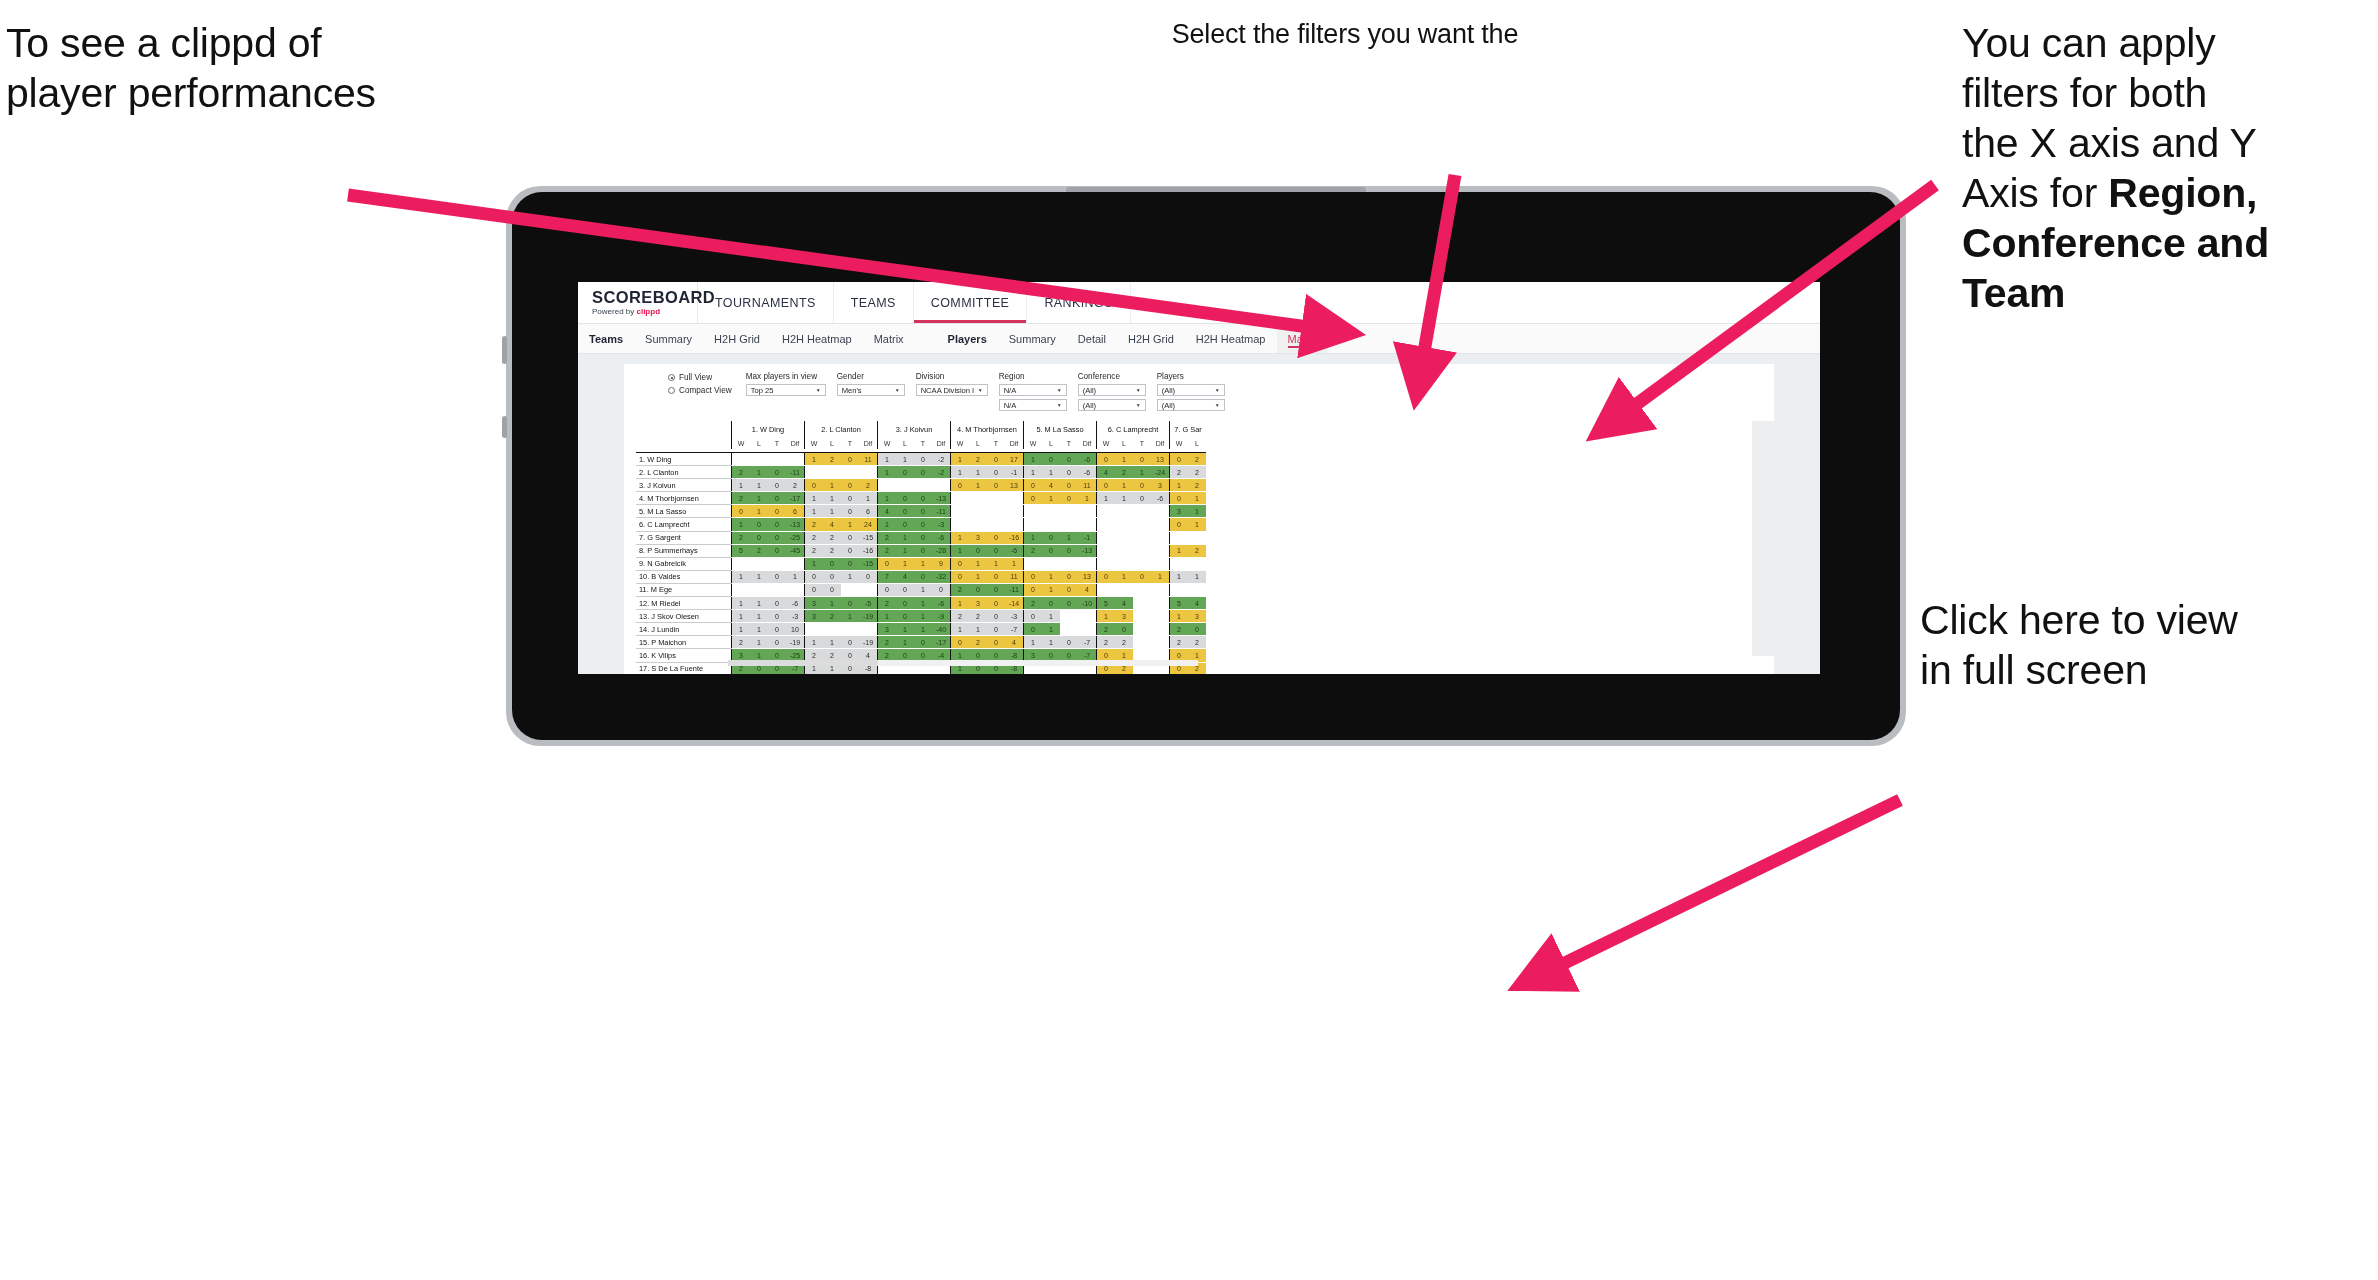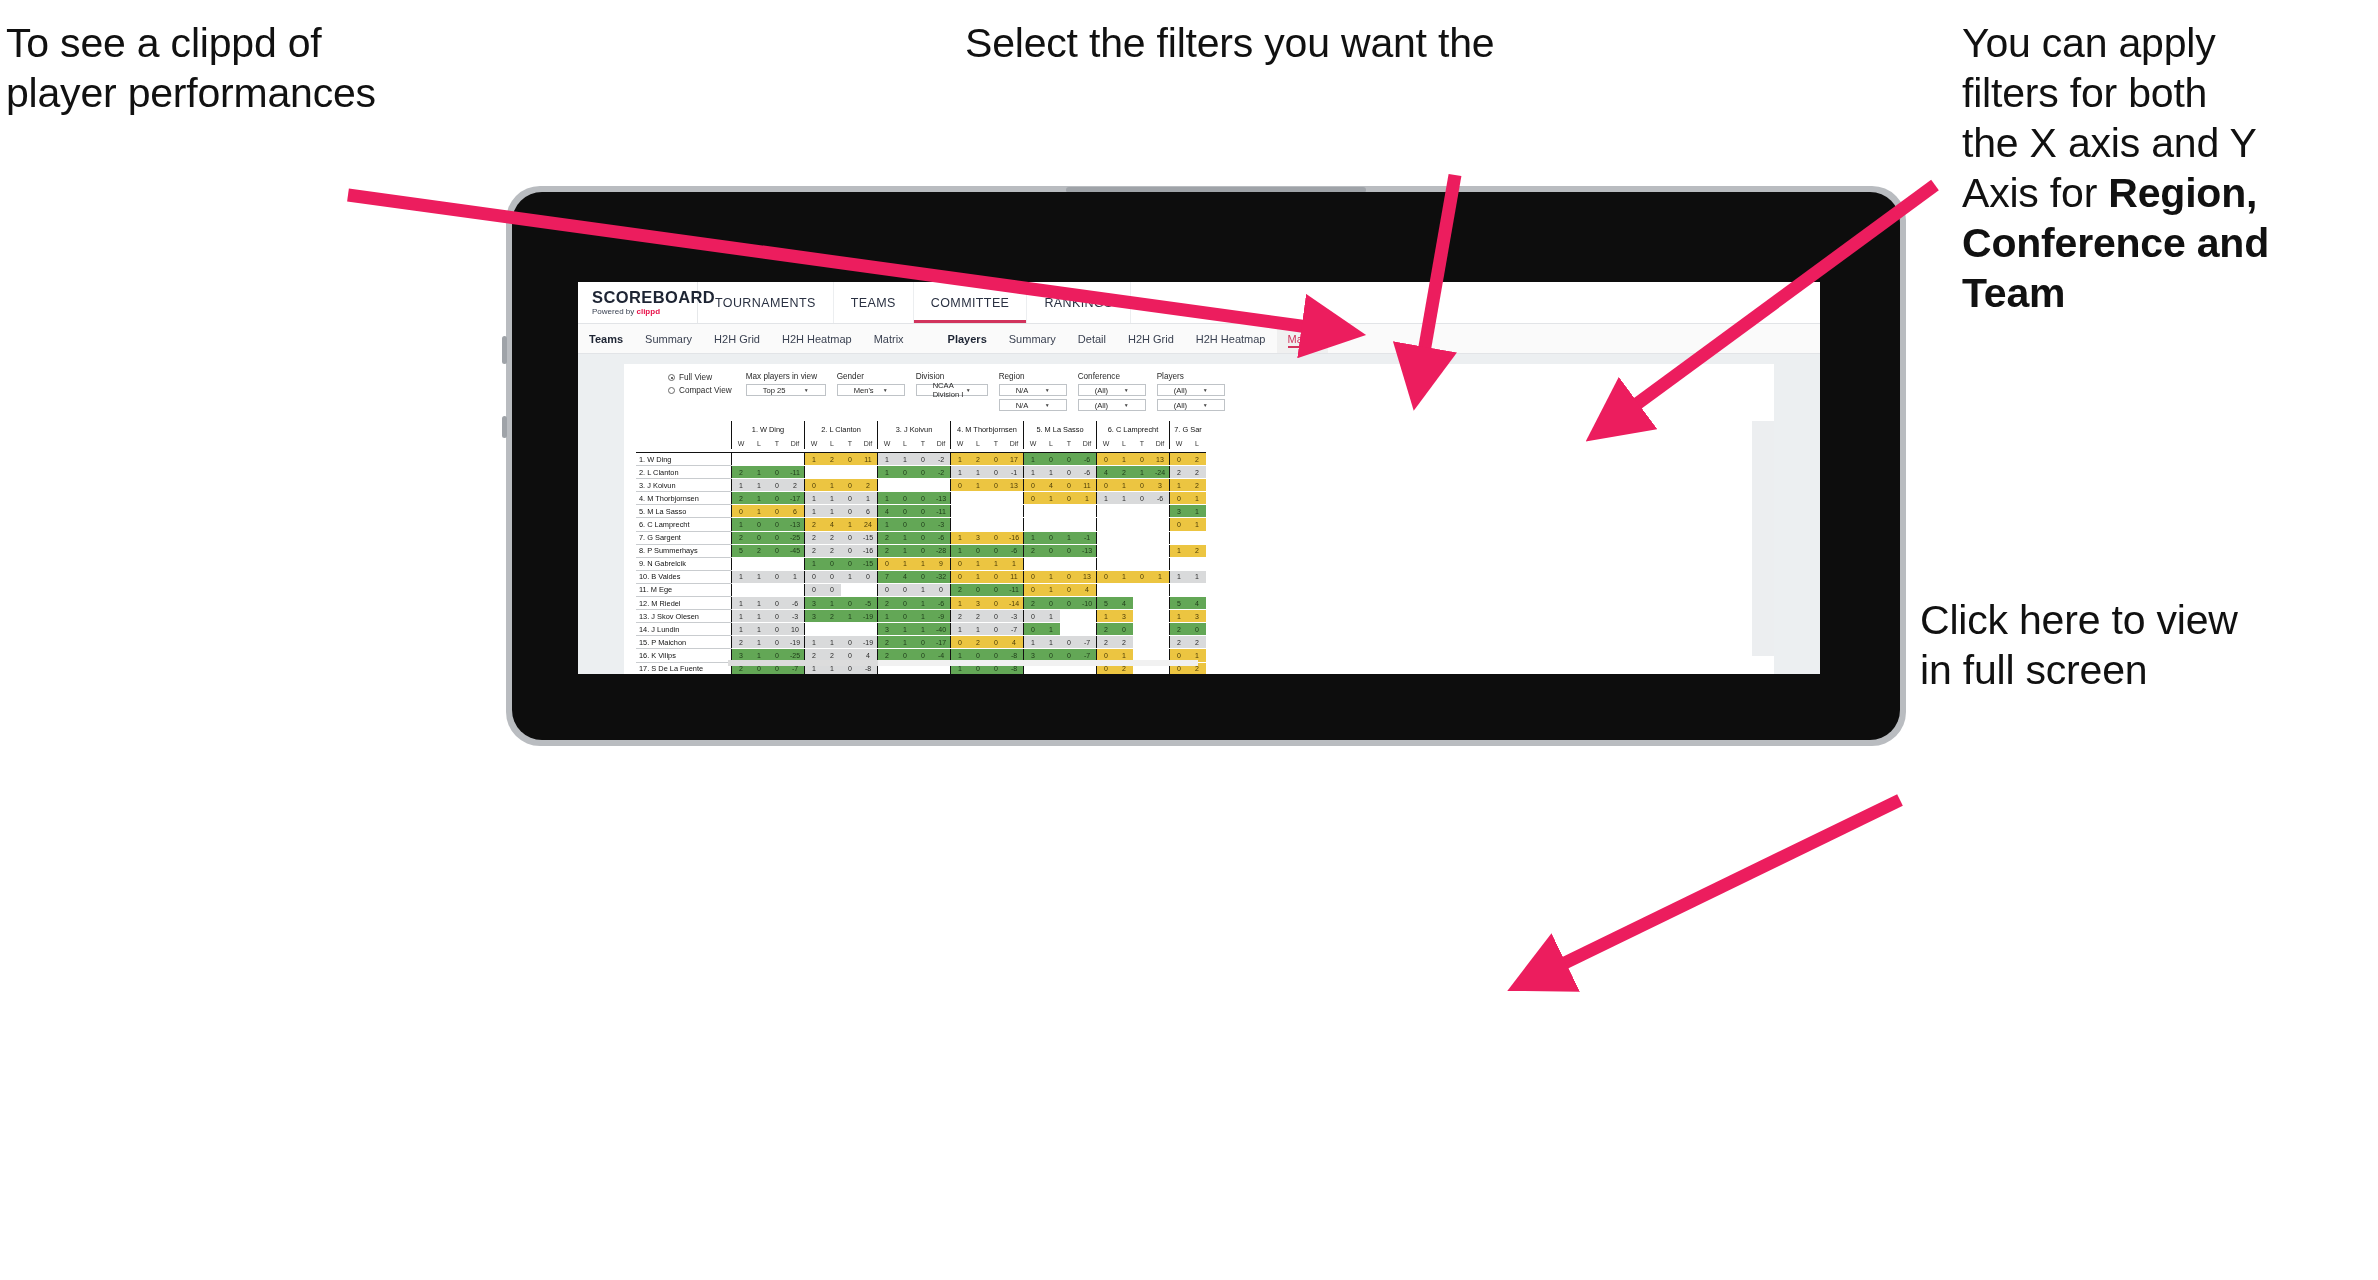--- a/index.html
+++ b/index.html
@@ -5,21 +5,21 @@
   html,body{margin:0;padding:0;}
   body{
     width:2378px;height:1280px;background:#ffffff;
     font-family:"Liberation Sans",sans-serif;
     position:relative;overflow:hidden;
   }
   
   .anno{position:absolute;color:#111111;line-height:1.22;letter-spacing:-0.2px;}
   .anno b{font-weight:bold;}
   #anno-tl{left:6px;top:18px;width:540px;font-size:41px;}
-  #anno-tm{left:965px;top:18px;width:760px;font-size:41px;text-align:left;}
+  #anno-tm{left:965px;top:18px;width:760px;font-size:27px;text-align:center;}
   #anno-tr{left:1962px;top:18px;width:420px;font-size:41px;}
   #anno-br{left:1920px;top:595px;width:470px;font-size:41px;}
 
   
   #arrows{position:absolute;left:0;top:0;width:2378px;height:1280px;pointer-events:none;z-index:40;}
 
   
   #tablet{position:absolute;left:506px;top:186px;width:1400px;height:560px;}
   .tab-outer{position:absolute;left:0;top:0;width:1400px;height:560px;background:#b9bcc0;border-radius:34px;}
   .tab-bezel{position:absolute;left:6px;top:6px;width:1388px;height:548px;background:#0d0d0d;border-radius:30px;}
@@ -47,21 +47,21 @@
   .sub-item.active::after{content:"";position:absolute;left:11px;right:11px;bottom:5px;height:2px;background:#d1335c;}
 
   
   .viz-wrap{background:#eceff1;padding:10px 46px 0 46px;box-sizing:border-box;height:322px;}
   .viz{background:#ffffff;height:312px;box-sizing:border-box;position:relative;overflow:hidden;}
 
   
   .filters{display:flex;align-items:flex-start;padding:8px 0 0 12px;font-size:8px;color:#2b2b2b;}
   .fcol{margin-right:11px;}
   .flabel{font-size:8.2px;color:#2b2b2b;margin-bottom:2px;height:10px;}
-  .fsel{border:1px solid #bfc3c7;background:#fff;height:12px;display:flex;align-items:center;justify-content:space-between;padding:0 16px;font-size:7.6px;color:#1f1f1f;box-sizing:border-box;margin-bottom:3px;cursor:pointer;}
+  .fsel{border:1px solid #bfc3c7;background:#fff;height:12px;display:flex;align-items:center;justify-content:space-between;padding:0 4px;font-size:7.6px;color:#1f1f1f;box-sizing:border-box;margin-bottom:3px;cursor:pointer;}
   .fsel .caret{font-size:5px;color:#444;}
   .radios{display:flex;flex-direction:column;justify-content:flex-start;margin-right:14px;padding-top:1px;}
   .radio{display:flex;align-items:center;font-size:8.2px;color:#2b2b2b;margin-bottom:4px;cursor:pointer;padding-left:32px;}
   .rdot{width:7px;height:7px;border:1px solid #6a6a6a;border-radius:50%;margin-right:4px;position:relative;box-sizing:border-box;}
   .rdot.on::after{content:"";position:absolute;left:1.5px;top:1.5px;width:2px;height:2px;background:#333;border-radius:50%;}
 
   
   .mtx{position:absolute;left:12px;top:57px;font-size:7px;color:#1f1f1f;}
   table.m{border-collapse:collapse;table-layout:fixed;}
   table.m td,table.m th{padding:0;margin:0;font-weight:normal;}

